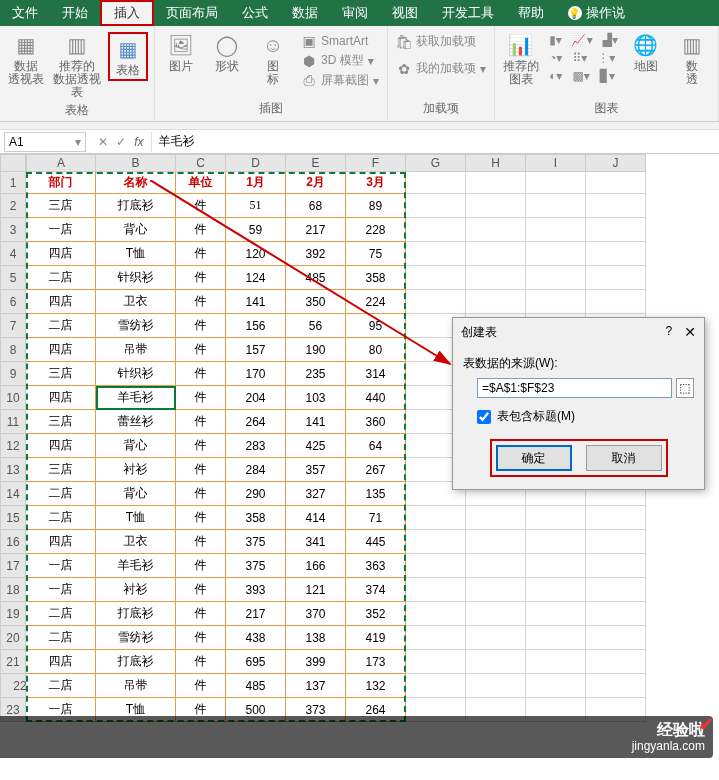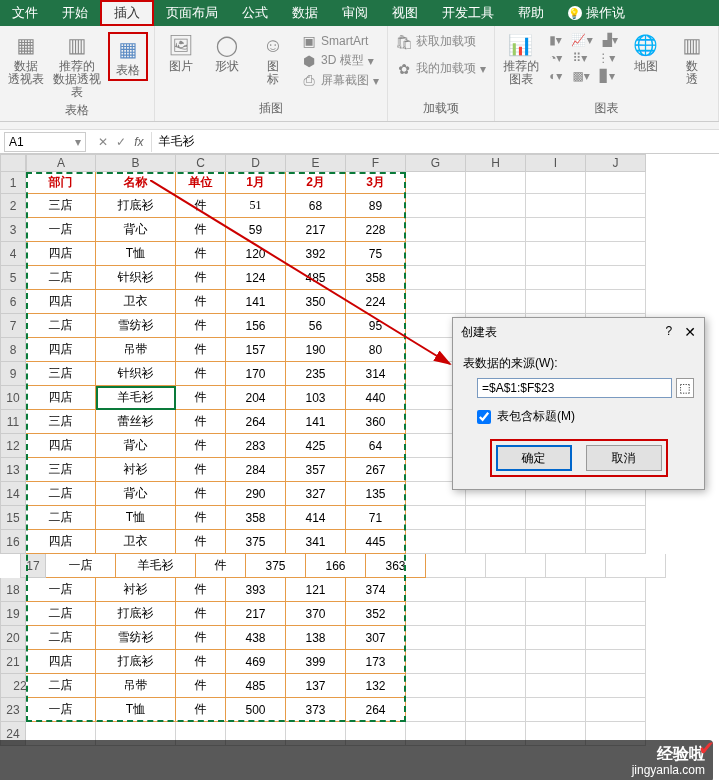--- a/index.html
+++ b/index.html
@@ -429,21 +429,21 @@
         <div class="cell" style="width: 50px; height: 24px;">件</div>
         <div class="cell" style="width: 60px; height: 24px;">375</div>
         <div class="cell" style="width: 60px; height: 24px;">341</div>
         <div class="cell" style="width: 60px; height: 24px;">445</div>
         <div class="cell extcell" style="width: 60px; height: 24px;"></div>
         <div class="cell extcell" style="width: 60px; height: 24px;"></div>
         <div class="cell extcell" style="width: 60px; height: 24px;"></div>
         <div class="cell extcell" style="width: 60px; height: 24px;"></div>
       </div>
       <div class="row">
-        <div class="rowhdr" style="height: 24px; margin-left: 20px;">17</div>
+        <div class="rowhdr" style="height: 24px;">17</div>
         <div class="cell" style="width: 70px; height: 24px;">一店</div>
         <div class="cell" style="width: 80px; height: 24px;">羊毛衫</div>
         <div class="cell" style="width: 50px; height: 24px;">件</div>
         <div class="cell" style="width: 60px; height: 24px;">375</div>
         <div class="cell" style="width: 60px; height: 24px;">166</div>
         <div class="cell" style="width: 60px; height: 24px;">363</div>
         <div class="cell extcell" style="width: 60px; height: 24px;"></div>
         <div class="cell extcell" style="width: 60px; height: 24px;"></div>
         <div class="cell extcell" style="width: 60px; height: 24px;"></div>
         <div class="cell extcell" style="width: 60px; height: 24px;"></div>
@@ -474,32 +474,32 @@
         <div class="cell extcell" style="width: 60px; height: 24px;"></div>
         <div class="cell extcell" style="width: 60px; height: 24px;"></div>
       </div>
       <div class="row">
         <div class="rowhdr" style="height: 24px;">20</div>
         <div class="cell" style="width: 70px; height: 24px;">二店</div>
         <div class="cell" style="width: 80px; height: 24px;">雪纺衫</div>
         <div class="cell" style="width: 50px; height: 24px;">件</div>
         <div class="cell" style="width: 60px; height: 24px;">438</div>
         <div class="cell" style="width: 60px; height: 24px;">138</div>
-        <div class="cell" style="width: 60px; height: 24px;">307</div>
+        <div class="cell" style="width: 60px; height: 24px;">419</div>
         <div class="cell extcell" style="width: 60px; height: 24px;"></div>
         <div class="cell extcell" style="width: 60px; height: 24px;"></div>
         <div class="cell extcell" style="width: 60px; height: 24px;"></div>
         <div class="cell extcell" style="width: 60px; height: 24px;"></div>
       </div>
       <div class="row">
         <div class="rowhdr" style="height: 24px;">21</div>
         <div class="cell" style="width: 70px; height: 24px;">四店</div>
         <div class="cell" style="width: 80px; height: 24px;">打底衫</div>
         <div class="cell" style="width: 50px; height: 24px;">件</div>
-        <div class="cell" style="width: 60px; height: 24px;">469</div>
+        <div class="cell" style="width: 60px; height: 24px;">695</div>
         <div class="cell" style="width: 60px; height: 24px;">399</div>
         <div class="cell" style="width: 60px; height: 24px;">173</div>
         <div class="cell extcell" style="width: 60px; height: 24px;"></div>
         <div class="cell extcell" style="width: 60px; height: 24px;"></div>
         <div class="cell extcell" style="width: 60px; height: 24px;"></div>
         <div class="cell extcell" style="width: 60px; height: 24px;"></div>
       </div>
       <div class="row">
         <div class="rowhdr" style="height: 24px; padding-left: 14px;">22</div>
         <div class="cell" style="width: 70px; height: 24px;">二店</div>
@@ -514,33 +514,20 @@
         <div class="cell extcell" style="width: 60px; height: 24px;"></div>
       </div>
       <div class="row">
         <div class="rowhdr" style="height: 24px;">23</div>
         <div class="cell" style="width: 70px; height: 24px;">一店</div>
         <div class="cell" style="width: 80px; height: 24px;">T恤</div>
         <div class="cell" style="width: 50px; height: 24px;">件</div>
         <div class="cell" style="width: 60px; height: 24px;">500</div>
         <div class="cell" style="width: 60px; height: 24px;">373</div>
         <div class="cell" style="width: 60px; height: 24px;">264</div>
-        <div class="cell extcell" style="width: 60px; height: 24px;"></div>
-        <div class="cell extcell" style="width: 60px; height: 24px;"></div>
-        <div class="cell extcell" style="width: 60px; height: 24px;"></div>
-        <div class="cell extcell" style="width: 60px; height: 24px;"></div>
-      </div>
-      <div class="row">
-        <div class="rowhdr" style="height: 24px;">24</div>
-        <div class="cell extcell" style="width: 70px; height: 24px;"></div>
-        <div class="cell extcell" style="width: 80px; height: 24px;"></div>
-        <div class="cell extcell" style="width: 50px; height: 24px;"></div>
-        <div class="cell extcell" style="width: 60px; height: 24px;"></div>
-        <div class="cell extcell" style="width: 60px; height: 24px;"></div>
-        <div class="cell extcell" style="width: 60px; height: 24px;"></div>
         <div class="cell extcell" style="width: 60px; height: 24px;"></div>
         <div class="cell extcell" style="width: 60px; height: 24px;"></div>
         <div class="cell extcell" style="width: 60px; height: 24px;"></div>
         <div class="cell extcell" style="width: 60px; height: 24px;"></div>
       </div>
     </div>
 
   <div class="dashed-box" id="dashed" style="left: 26px; top: 18px; width: 380px; height: 550px;"></div>
   <div class="highlight-cell" id="hlcell" style="left: 96px; top: 232px; width: 80px; height: 24px;"></div>
 

